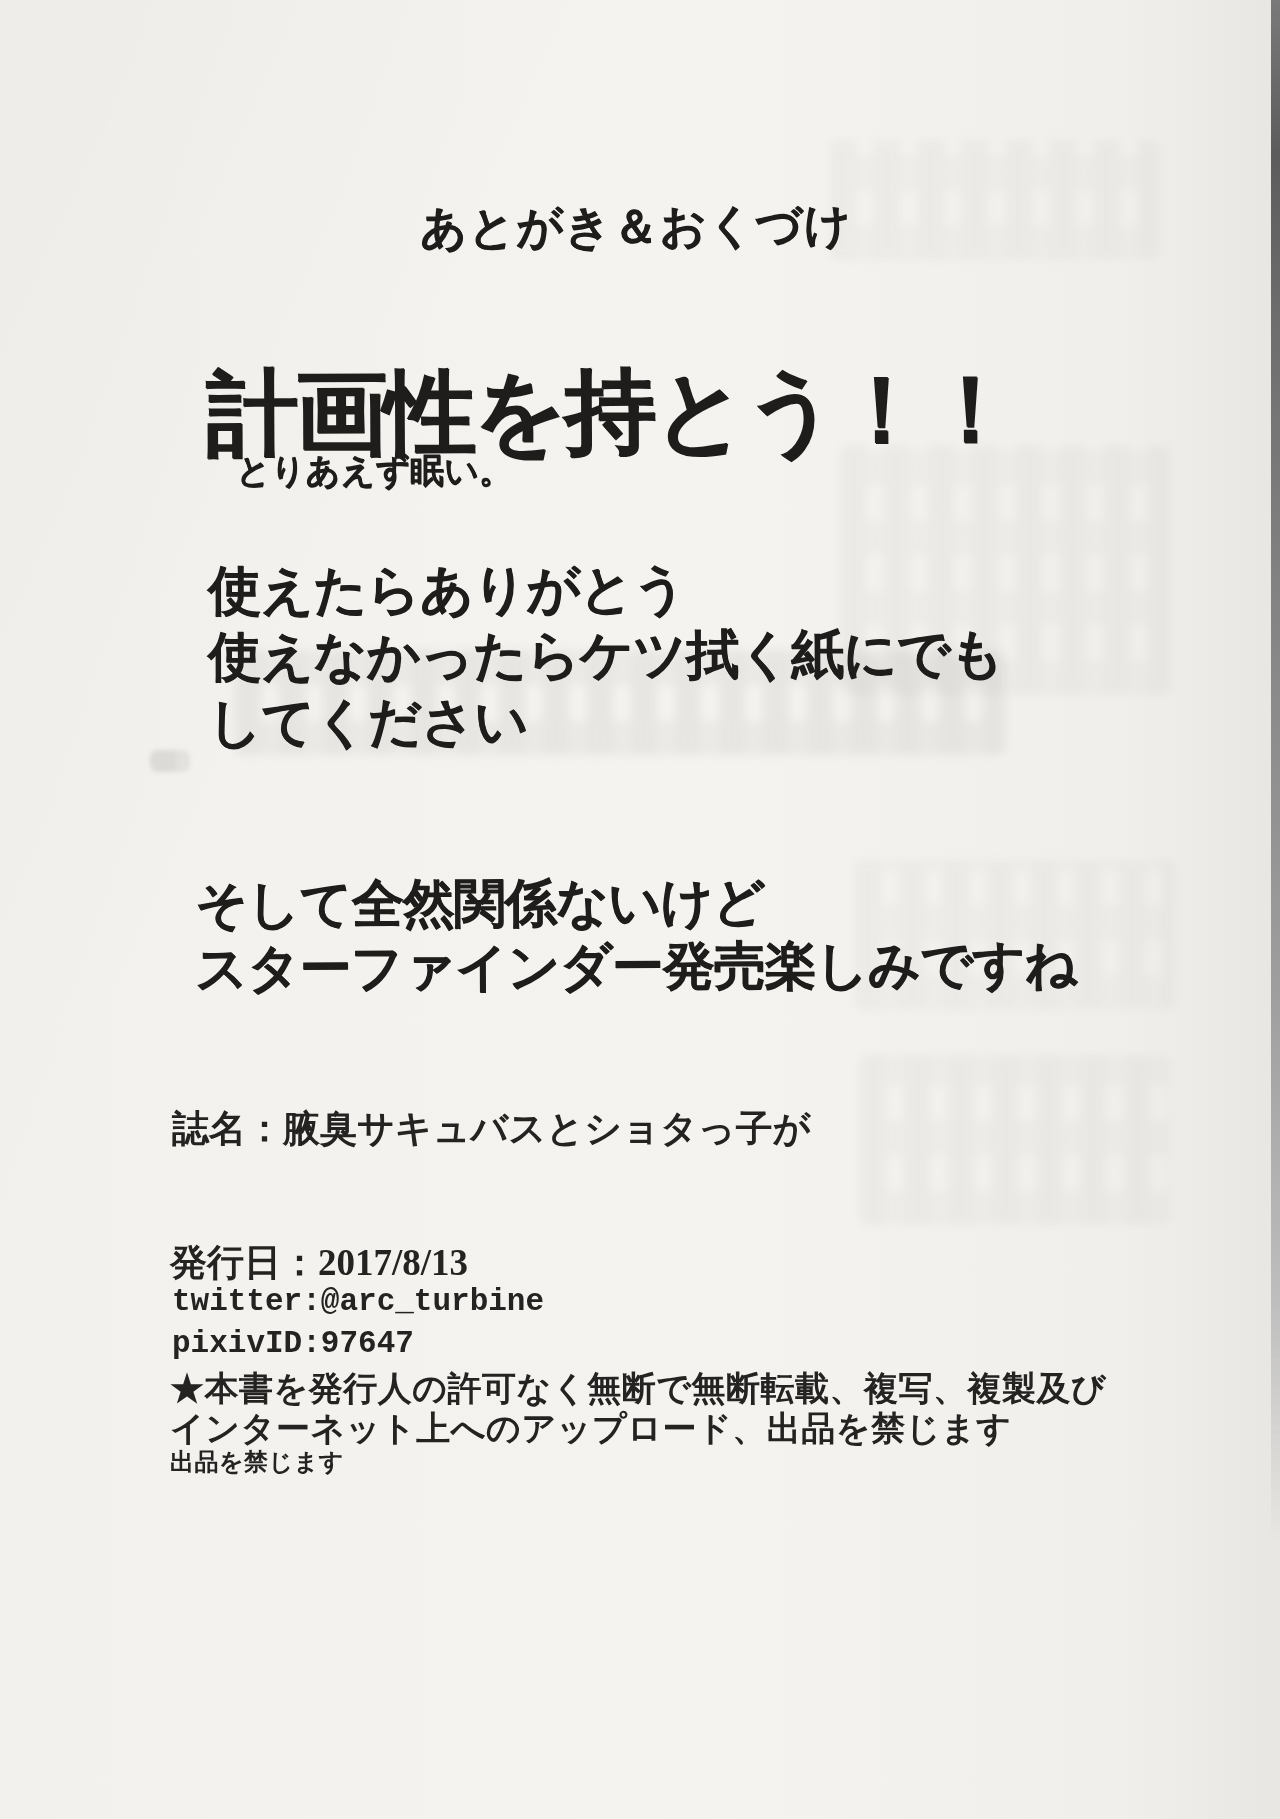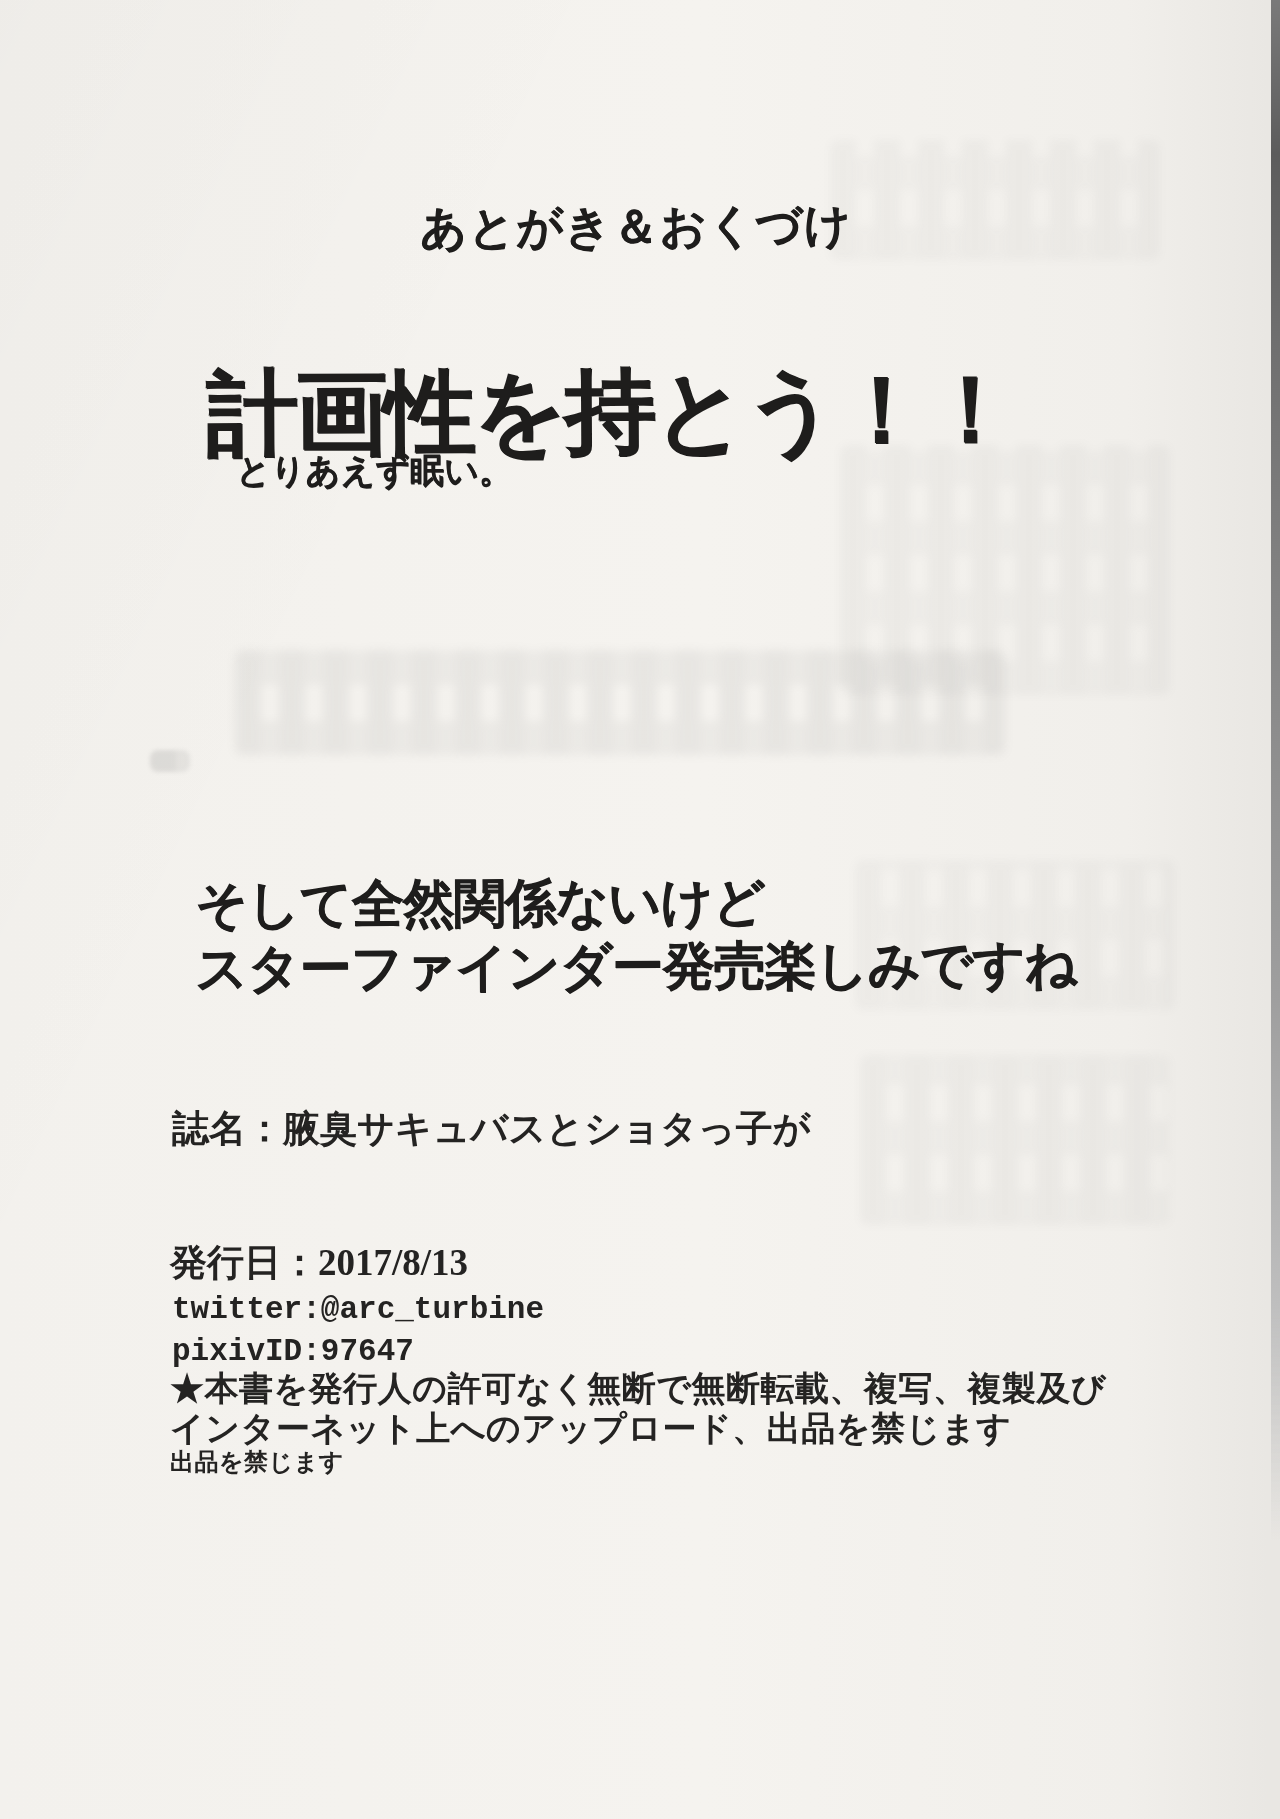--- a/index.html
+++ b/index.html
@@ -45,21 +45,21 @@
     transform:rotate(-0.25deg);
   }
   .aside-block{left:195px;top:870px;}
   .aside-block .line{
     font-size:52px;line-height:64px;letter-spacing:-1px;
     transform:rotate(-0.3deg);
   }
 
   
   .serif{font-family:"Liberation Serif","DejaVu Serif",serif;font-weight:bold;color:#242322;}
-  .mono{font-family:"Liberation Mono","DejaVu Sans Mono",monospace;font-weight:bold;color:#242322;margin-top:8px;}
+  .mono{font-family:"Liberation Mono","DejaVu Sans Mono",monospace;font-weight:bold;color:#242322;}
   .c-line1 {left:172px;top:1104px;font-size:37px;}
   .c-line2 {left:455px;top:1150px;font-size:36px;}
   .c-author{left:170px;top:1194px;font-size:37px;}
   .c-date  {left:170px;top:1238px;font-size:37px;text-align:center;}
   .c-twitter{left:172px;top:1284px;font-size:31px;}
   .c-pixiv {left:172px;top:1326px;font-size:31px;}
   .c-notice1{left:170px;top:1366px;font-size:34px;letter-spacing:0.5px;}
   .c-notice2{left:170px;top:1406px;font-size:34px;letter-spacing:0.5px;}
   .c-notice3{left:170px;top:1446px;font-size:24px;letter-spacing:0.5px;}
 
@@ -99,20 +99,25 @@
   <div class="ghost g4"></div>
   <div class="ghost g5"></div>
   <div class="ghost g6"></div>
 
   <div class="abs hand page-header">あとがき＆おくづけ</div>
 
   <div class="abs hand main-title">計画性を持とう！！</div>
 
   <div class="abs hand title-note">とりあえず眠い。</div>
 
+  <div class="abs body-block">
+    <div class="hand line">使えたらありがとう</div>
+    <div class="hand line">使えなかったらケツ拭く紙にでも</div>
+    <div class="hand line">してください</div>
+  </div>
 
   <div class="abs aside-block">
     <div class="hand line">そして全然関係ないけど</div>
     <div class="hand line">スターファインダー発売楽しみですね</div>
   </div>
 
   <div class="abs serif c-line1">誌名：腋臭サキュバスとショタっ子が</div>
   <div class="abs serif c-date">発行日：2017/8/13</div>
   <div class="abs mono c-twitter">twitter:@arc_turbine</div>
   <div class="abs mono c-pixiv">pixivID:97647</div>

